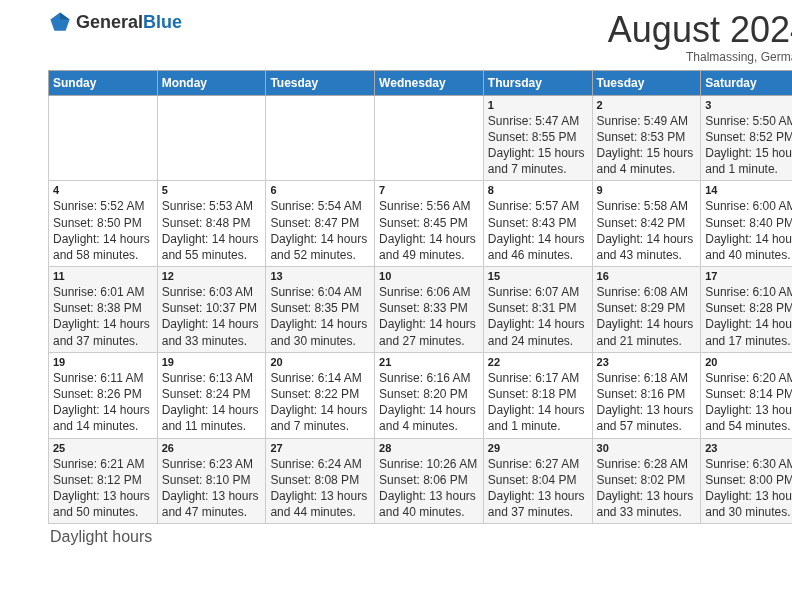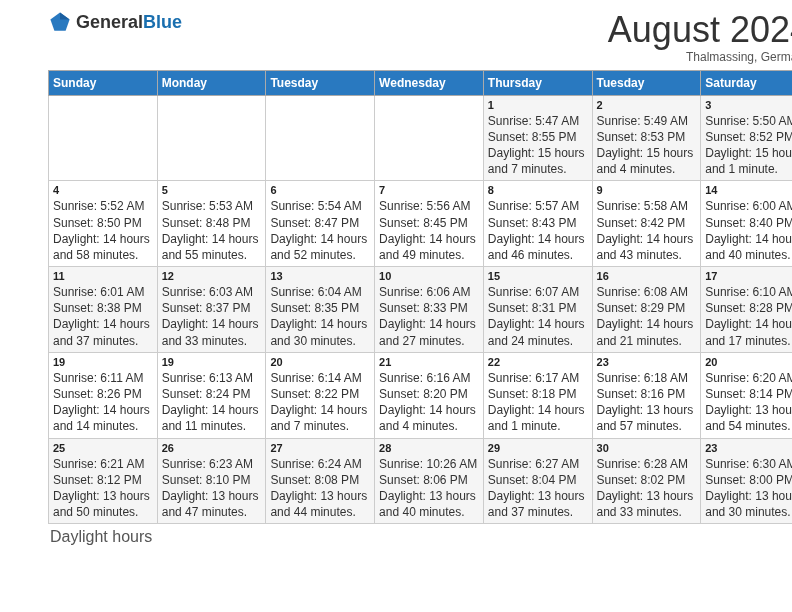--- a/index.html
+++ b/index.html
@@ -207,21 +207,21 @@
         <tr>
           <td>
             <span class="day-num">11</span>
             <div class="day-info" style="white-space: pre-line;">Sunrise: 6:01 AM
 Sunset: 8:38 PM
 Daylight: 14 hours and 37 minutes.</div>
           </td>
           <td>
             <span class="day-num">12</span>
             <div class="day-info" style="white-space: pre-line;">Sunrise: 6:03 AM
-Sunset: 8:37 PM
+Sunset: 10:37 PM
 Daylight: 14 hours and 33 minutes.</div>
           </td>
           <td>
             <span class="day-num">13</span>
             <div class="day-info" style="white-space: pre-line;">Sunrise: 6:04 AM
 Sunset: 8:35 PM
 Daylight: 14 hours and 30 minutes.</div>
           </td>
           <td>
             <span class="day-num">10</span>

